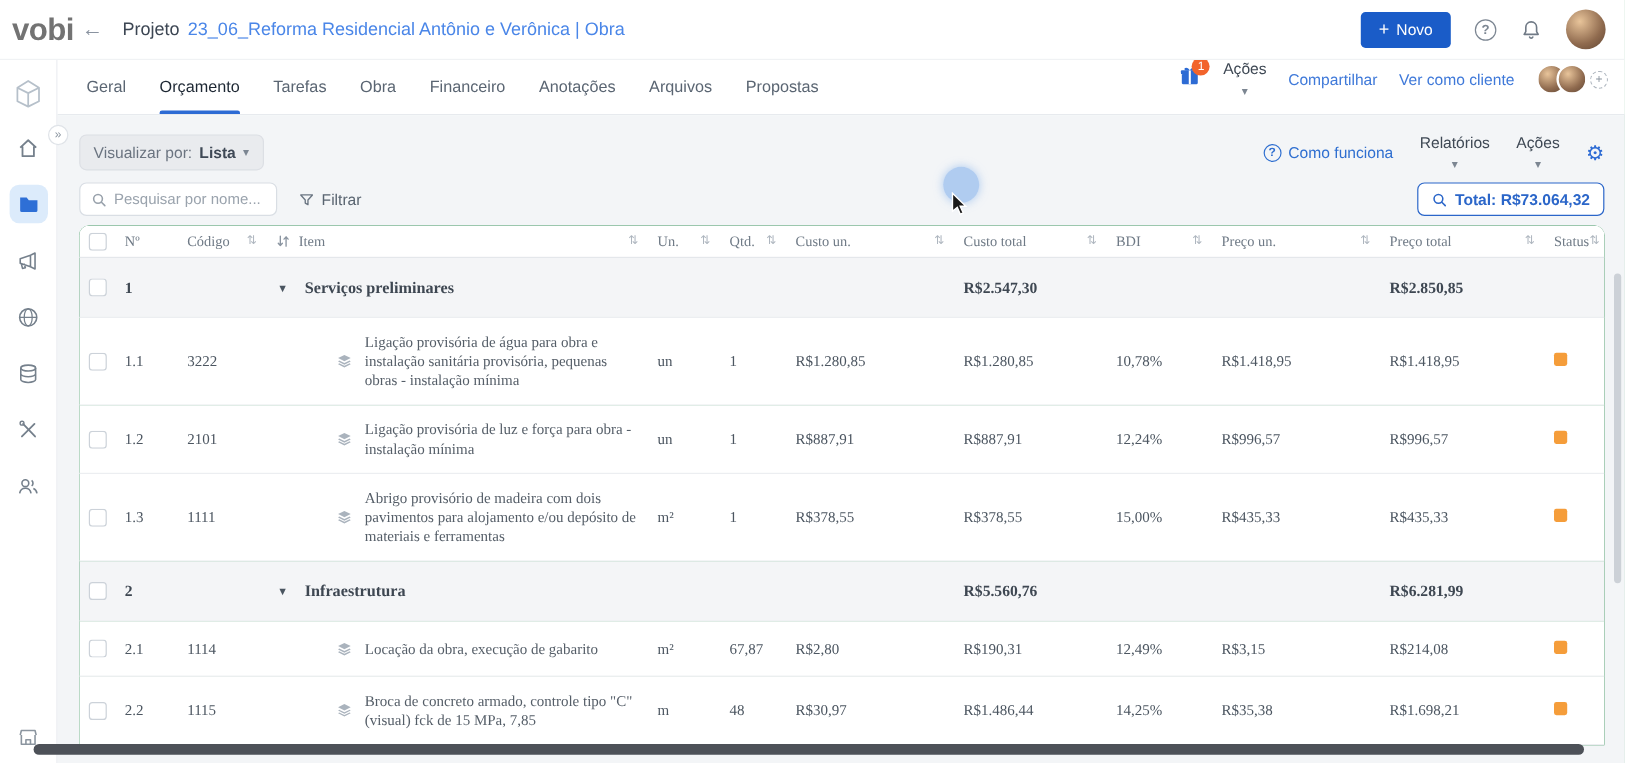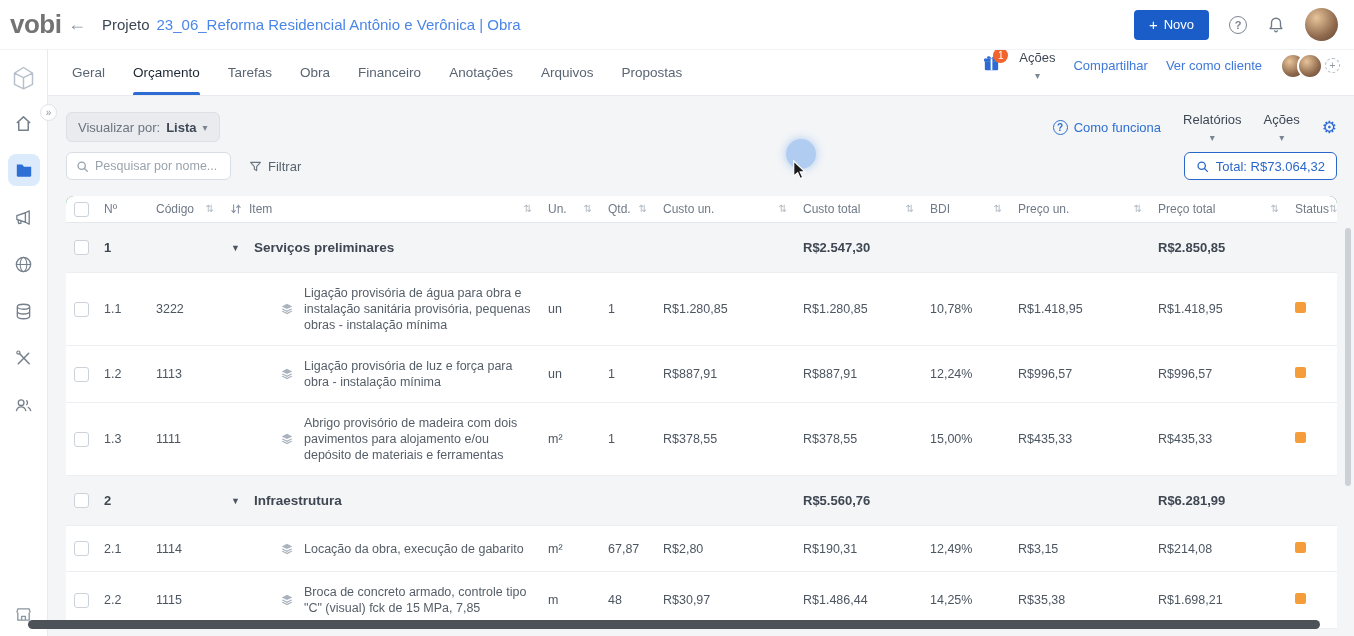--- a/index.html
+++ b/index.html
@@ -71,23 +71,23 @@
   .gear { color:#2d6bd4; font-size:17px; cursor:pointer; line-height:1; }
   .toolbar-row2 { display:flex; align-items:center; margin-top:10px; height:28px; }
   .search-box { width:165px; height:28px; background:#fff; border:1px solid #d9dee4; border-radius:6px;
                 display:flex; align-items:center; gap:6px; padding:0 9px; }
   .search-box input { border:none; outline:none; width:100%; font-size:12.5px; color:#333;
                       font-family:"Liberation Sans", sans-serif; background:transparent; }
   .search-box input::placeholder { color:#9aa3ad; }
   .filtrar { margin-left:18px; display:flex; align-items:center; gap:6px; color:#596470; font-size:13px; cursor:pointer; }
   .total-chip { margin-left:auto; height:28px; background:#fff; border:1px solid #2b66c9; color:#2b66c9;
                 border-radius:6px; display:flex; align-items:center; gap:7px; padding:0 11px;
-                font-size:13px; cursor:pointer; }
+                font-size:13px; cursor:pointer;font-weight:bold; }
   
-  .table-card { margin-top:16px; background:#15803d; border-radius:8px 8px 0 0; overflow:hidden; }
+  .table-card { margin-top:8px; background:#15803d; border-radius:8px 8px 0 0; overflow:hidden;font-family:Liberation Serif, serif; }
   .trow { display:grid; grid-template-columns:30px 52px 74px 318px 60px 55px 140px 127px 88px 140px 137px 1fr;
           align-items:center; border-bottom:1px solid #eceef1; background:#fff; }
   .trow.thead { height:27px; border-bottom:1px solid #e4e7eb; }
   .trow.group { background:#f4f5f7; min-height:50px; }
   .trow.item  { min-height:46px; }
   .cell { padding:12px 8px; font-size:12.5px; color:#4c5661; overflow:hidden; line-height:16px; }
   .thead .cell { padding:0 8px; font-size:12px; color:#6f7a86; display:flex; align-items:center; }
   .sort { margin-left:auto; font-size:10px; color:#aeb6bf; cursor:pointer; }
   .c-check { display:flex; justify-content:center; padding:0 !important; }
   .checkbox { width:15px; height:15px; border:1.5px solid #ccd2d9; border-radius:3px; background:#fff;
@@ -382,21 +382,21 @@
           <div class="cell">R$1.418,95</div>
           <div class="cell">R$1.418,95</div>
           <div class="cell"><span class="status-sq"></span></div>
         </div>
 
         <div class="trow item">
           <div class="cell c-check">
               <span class="checkbox"></span>
             </div>
           <div class="cell">1.2</div>
-          <div class="cell">1113</div>
+          <div class="cell">2101</div>
           <div class="cell c-item item-indent">
             <span class="layers-ic">
               <svg viewBox="0 0 16 16" width="14" height="14">
                   <path d="M8 2l6 3-6 3-6-3z" fill="#aab3bd"></path>
                   <path d="M3 7.3L8 9.8l5-2.5 1 .9L8 11.3 2 8.2z" fill="#aab3bd"></path>
                   <path d="M3 9.9L8 12.4l5-2.5 1 .9L8 13.9 2 10.8z" fill="#aab3bd"></path>
                 </svg>
             </span>
             <span class="desc">Ligação provisória de luz e força para obra - instalação mínima</span>
           </div>

